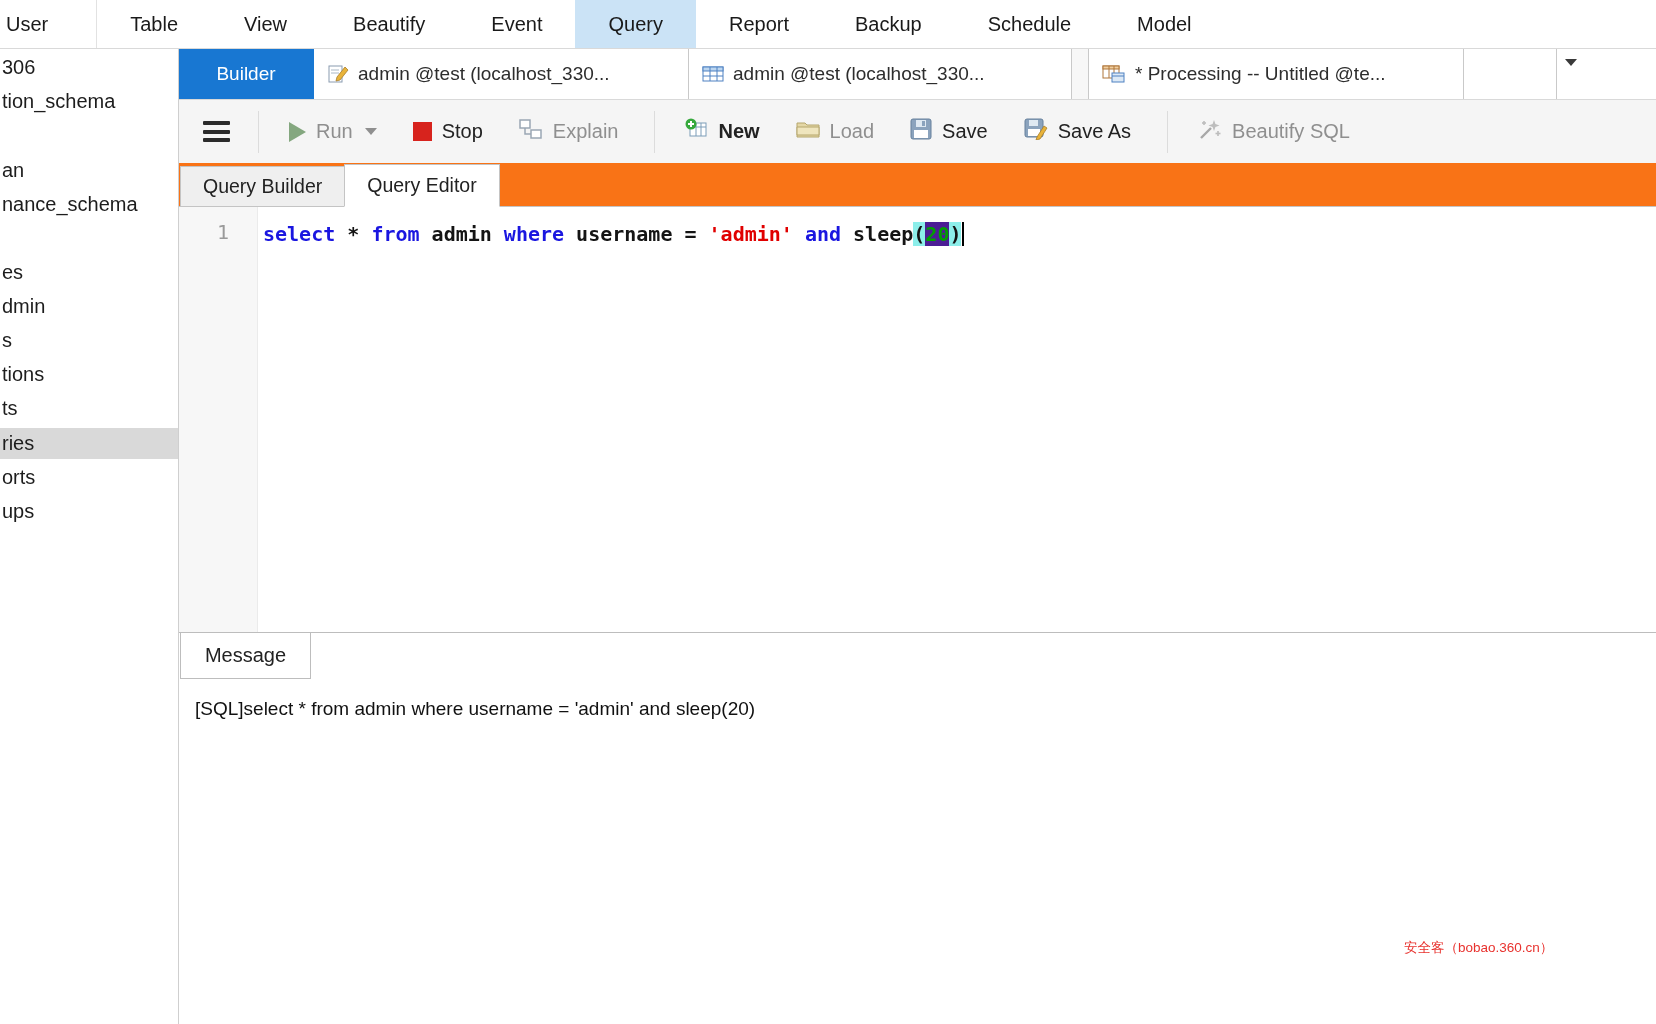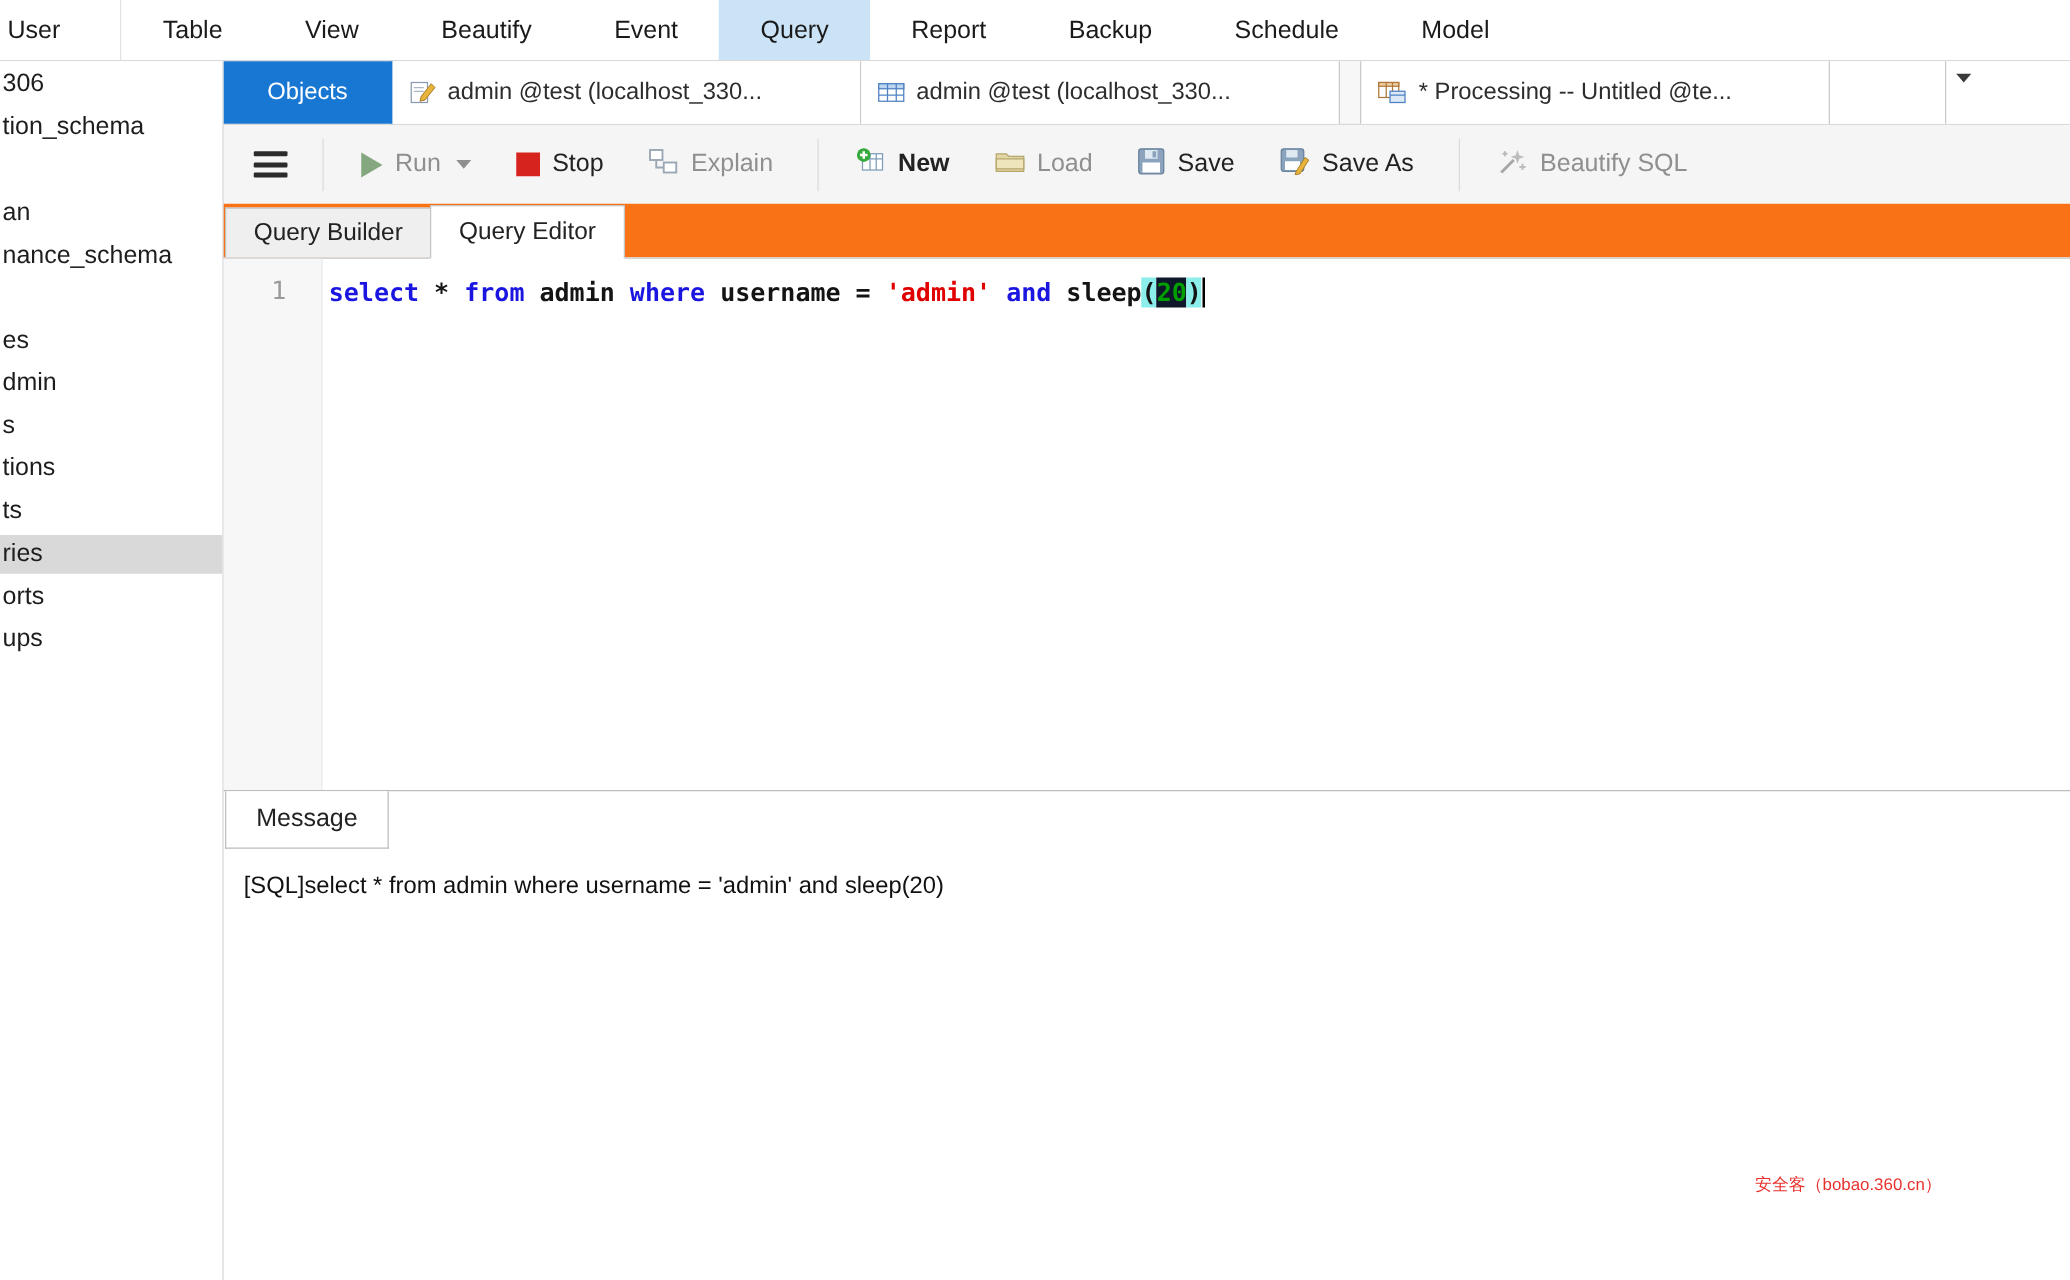--- a/index.html
+++ b/index.html
@@ -126,21 +126,21 @@
   }
   .code {
     position: absolute; left: 84px; top: 13px; right: 10px;
     font-family: "DejaVu Sans Mono", "Liberation Mono", monospace;
     font-size: 20px; font-weight: bold; line-height: 28px; white-space: pre;
   }
   .kw { color: #1a16e0; }
   .plain { color: #141414; }
   .str { color: #e00000; }
   .hl { background: #8ceeea; color: #141414; }
-  .num { color: #00a000; background: #0f172a; }
+  .num { color: #00a000; background: #4c1d95; }
   .cursor { display: inline-block; width: 2px; height: 24px; background: #000; vertical-align: text-bottom; margin-left: 1px; }
 
   
   .message-panel {
     position: absolute; top: 583px; left: 0; right: 0; bottom: 0;
     background: #ffffff; border-top: 1px solid #bdbdbd;
   }
   .msg-tab {
     position: absolute; left: 1px; top: 0; width: 131px; height: 46px;
     background: #ffffff; border: 1px solid #bdbdbd; border-top: none;
@@ -183,21 +183,21 @@
   <div class="side-item" style="top:344px">ts</div>
   <div class="side-item selected" style="top:379px">ries</div>
   <div class="side-item" style="top:413px">orts</div>
   <div class="side-item" style="top:447px">ups</div>
 </div>
 
 <div class="main">
 
   <div class="tabstrip">
     <div class="tab objects">
-      <span>Objects</span>
+      <span>Builder</span>
     </div>
 
     <div class="tab w2">
       <span class="tab-icon">
         <svg width="22" height="22" viewBox="0 0 22 22">
           <rect x="2" y="3" width="13" height="16" fill="#ffffff" stroke="#8a9bb0"></rect>
           <line x1="4" y1="7" x2="12" y2="7" stroke="#aab8c6"></line>
           <line x1="4" y1="10" x2="12" y2="10" stroke="#aab8c6"></line>
           <polygon points="10,14 18,4 21,7 13,17 9,18" fill="#e8b33a" stroke="#a87d2a" stroke-width="0.8"></polygon>
         </svg>

